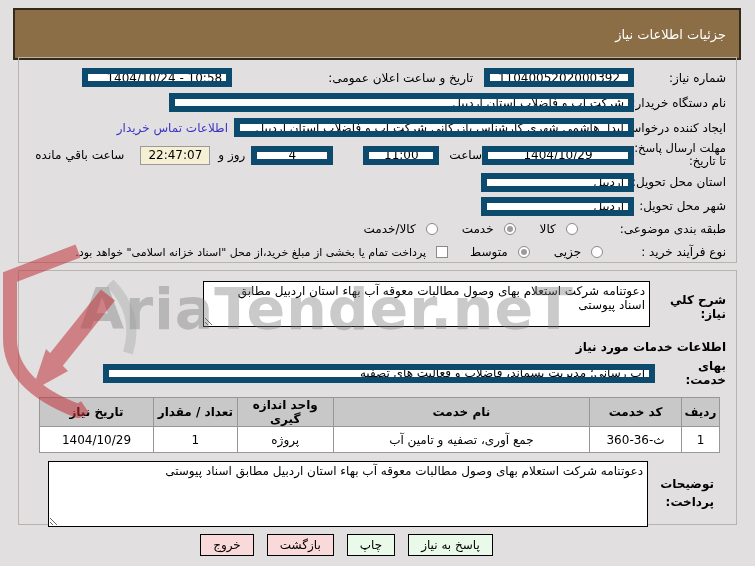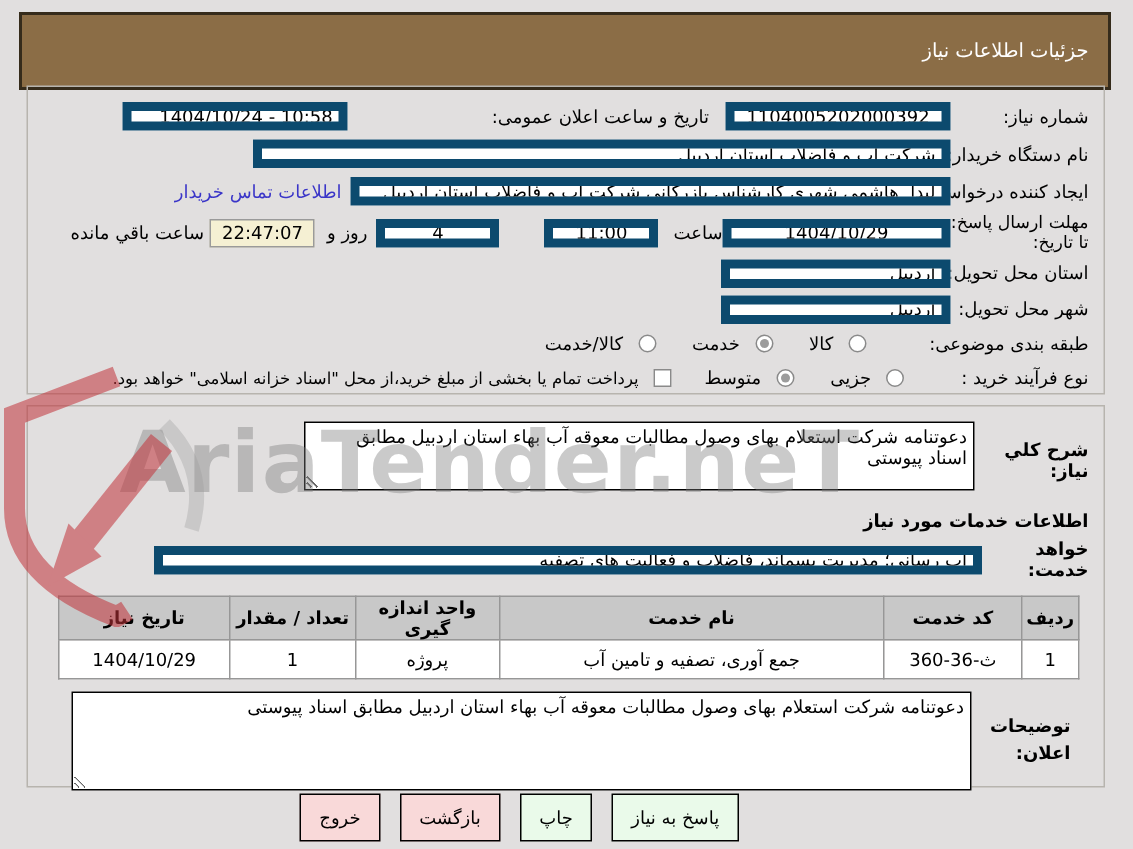--- a/index.html
+++ b/index.html
@@ -53,21 +53,21 @@
     background:#c8c8c8; border:1px solid #979797; font-weight:bold;
     height:27px; font-size:12px; text-align:center;
   }
   table.svc td { background:#fff; border:1px solid #979797; height:26px; text-align:center; font-size:12px; }
   .btnbar {
     position:absolute; top:532px; right:0; width:755px; height:26px;
     display:flex; justify-content:center; align-items:center; gap:13px;
     transform:translateX(-31px);
   }
   .btn {
-    border:1px solid #000; height:32px; padding:2px 12px; font-size:12px;
+    border:1px solid #000; height:22px; padding:2px 12px; font-size:12px;
     font-family:"DejaVu Sans",sans-serif; display:flex; align-items:center; cursor:pointer; color:#000;
   }
   .btn-green { background:#eafaea; }
   .btn-pink  { background:#f9d9d9; }
   .wm-text {
     position:absolute; top:276px; left:80px; z-index:6;
     font-size:57px; font-weight:bold; letter-spacing:1px;
     color:rgba(122,122,122,0.40); direction:ltr; pointer-events:none; white-space:nowrap;
   }
   .wm-logo { position:absolute; left:-10px; top:243px; z-index:6; opacity:0.55; pointer-events:none; }
@@ -101,21 +101,21 @@
   </div>
 
   <div class="row" style="height:30px;">
     <span class="lbl-col" style="white-space:normal; line-height:1.15; font-size:11.5px;">مهلت ارسال پاسخ: تا تاریخ:</span>
     <input class="inp center" style="width: 152px;" value="1404/10/29">
     <span class="lbl" style="margin-right:0;">ساعت</span>
     <input class="inp center" style="width: 76px; margin-right: 10px;" value="11:00">
     <input class="inp center" style="width: 82px; margin-right: 30px;" value="4">
     <span class="lbl" style="margin-right:6px;">روز و</span>
     <span class="hl" style="margin-right:8px;">22:47:07</span>
-    <span class="lbl" style="margin-right:4px;">ساعت باقي مانده</span>
+    <span class="lbl" style="margin-right:16px;">ساعت باقي مانده</span>
   </div>
 
   <div class="row" style="height:24px;">
     <span class="lbl lbl-col">استان محل تحویل:</span>
     <input class="inp" style="width: 153px;" value="اردبیل">
   </div>
 
   <div class="row" style="height:24px;">
     <span class="lbl lbl-col">شهر محل تحویل:</span>
     <input class="inp" style="width: 153px;" value="اردبیل">
@@ -157,21 +157,21 @@
 <div class="gb gb2">
 
   <div class="row" style="align-items:flex-start; height:50px;">
     <span class="bold" style="width:76px; flex:none; padding-top:12px;">شرح كلي نیاز:</span>
     <textarea class="ta" style="width: 447px; height: 46px;">دعوتنامه شرکت استعلام بهای وصول مطالبات معوقه آب بهاء استان اردبیل مطابق اسناد پیوستی</textarea>
   </div>
 
   <div class="section-title">اطلاعات خدمات مورد نیاز</div>
 
   <div class="row" style="height:22px; margin-top:8px;">
-    <span class="bold" style="width:71px; flex:none;">خواهد خدمت:</span>
+    <span class="bold" style="width:71px; flex:none;">بهای خدمت:</span>
     <input class="inp" style="width: 552px;" value="آب رسانی؛ مدیریت پسماند، فاضلاب و فعالیت های تصفیه">
   </div>
 
   <table class="svc">
     <colgroup>
       <col style="width:38px;">
         <col style="width:92px;">
         <col style="width:257px;">
       <col style="width:96px;">
         <col style="width:84px;">
@@ -193,21 +193,21 @@
         <td>ث-36-360</td>
         <td>جمع آوری، تصفیه و تامین آب</td>
         <td>پروژه</td>
         <td>1</td>
         <td>1404/10/29</td>
       </tr>
     </tbody>
   </table>
 
   <div class="row" style="align-items:flex-start; margin-top:8px;">
-    <span class="bold" style="width:78px; flex:none; padding-top:14px; padding-right:12px; white-space:normal; line-height:1.5;">توضیحات اعلان:</span>
+    <span class="bold" style="width:78px; flex:none; padding-top:14px; padding-right:12px; white-space:normal; line-height:1.5;">توضیحات پرداخت:</span>
     <textarea class="ta" style="width: 600px; height: 66px;">دعوتنامه شرکت استعلام بهای وصول مطالبات معوقه آب بهاء استان اردبیل مطابق اسناد پیوستی</textarea>
   </div>
 </div>
 
 <div class="btnbar">
   <button class="btn btn-green">پاسخ به نیاز</button>
   <button class="btn btn-green">چاپ</button>
   <button class="btn btn-pink">بازگشت</button>
   <button class="btn btn-pink">خروج</button>
 </div>

